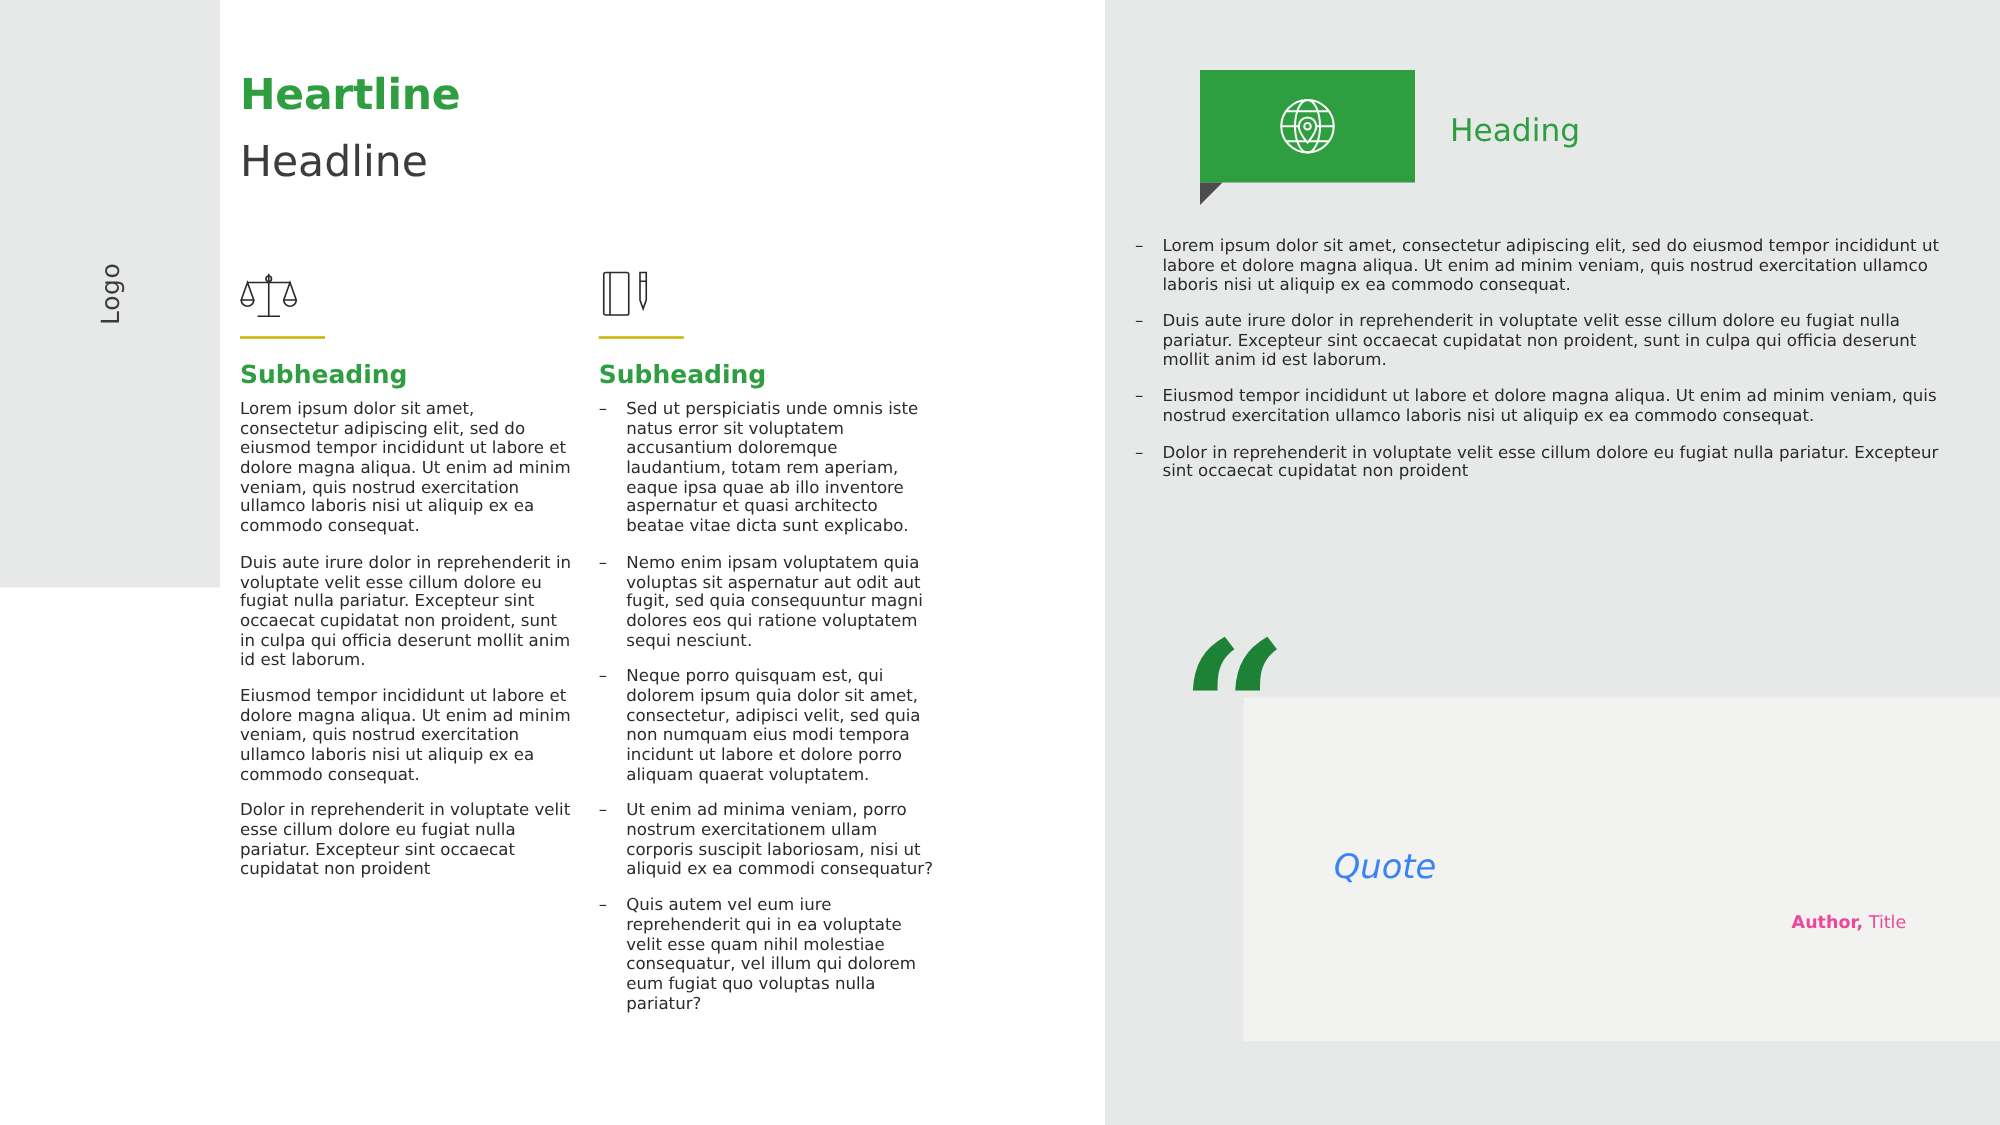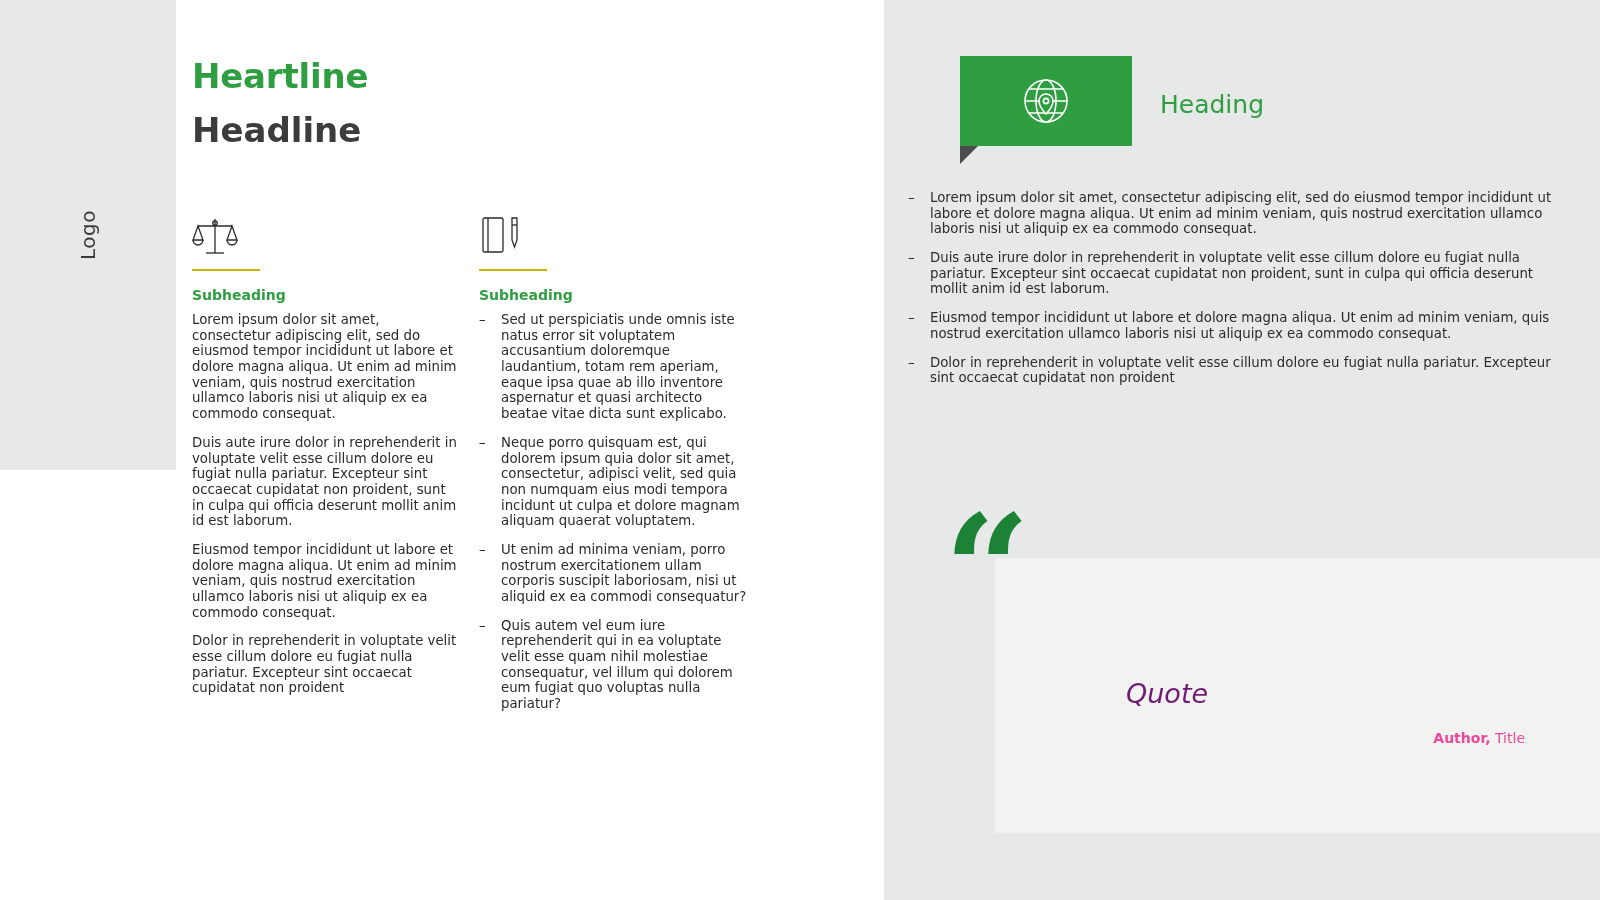--- a/index.html
+++ b/index.html
@@ -76,21 +76,21 @@
     font-size: 34px;
     font-weight: bold;
     color: #2f9e41;
     letter-spacing: -0.2px;
   }
   .headline {
     position: absolute;
     left: 0;
     top: 110px;
     font-size: 34px;
-    font-weight: bold;
+    font-weight: normal;
     color: #3c3c3c;
   }
 
   .col {
     position: absolute;
     top: 215px;
     width: 268px;
   }
   .col-a { left: 0; }
   .col-b { left: 287px; }
@@ -99,21 +99,21 @@
     height: 44px;
     margin-bottom: 10px;
   }
   .rule {
     width: 68px;
     height: 2px;
     background: #c8b400;
     margin: 8px 0 16px 0;
   }
   .subheading {
-    font-size: 14px;
+    font-size: 20px;
     font-weight: bold;
     color: #2f9e41;
     margin-bottom: 9px;
   }
   .para {
     font-size: 13.3px;
     line-height: 1.18;
     color: #2b2b2b;
     margin: 0 0 13px 0;
   }
@@ -197,25 +197,25 @@
     top: 515px;
     font-family: "DejaVu Serif", "Liberation Serif", serif;
     font-size: 150px;
     line-height: 0.72;
     font-weight: bold;
     color: #1e8236;
     letter-spacing: 4px;
   }
   .quote-text {
     position: absolute;
-    left: 1126px;
+    left: 1067px;
     top: 678px;
     font-size: 27px;
     font-style: italic;
-    color: #701a75;
+    color: #3b82f6;
   }
   .quote-attr {
     position: absolute;
     left: 1075px;
     top: 730px;
     width: 450px;
     text-align: right;
     font-size: 14px;
     color: #ec4899;
   }
@@ -265,22 +265,22 @@
           <rect x="4" y="3" width="20" height="34" rx="1.5"></rect>
           <line x1="9" y1="3" x2="9" y2="37"></line>
           <path d="M33 3 l5 0 0 22 -2.5 7 -2.5 -7 z"></path>
           <line x1="33" y1="10" x2="38" y2="10"></line>
         </svg>
       </div>
       <div class="rule"></div>
       <div class="subheading">Subheading</div>
       <ul class="dashlist">
         <li><span class="dash">–</span><span>Sed ut perspiciatis unde omnis iste natus error sit voluptatem accusantium doloremque laudantium, totam rem aperiam, eaque ipsa quae ab illo inventore aspernatur et quasi architecto beatae vitae dicta sunt explicabo.</span></li>
-        <li><span class="dash">–</span></li>
-        <li><span class="dash">–</span><span>Neque porro quisquam est, qui dolorem ipsum quia dolor sit amet, consectetur, adipisci velit, sed quia non numquam eius modi tempora incidunt ut culpa et dolore magnam aliquam quaerat voluptatem.</span></li>
+        <li><span class="dash">–</span><span>Nemo enim ipsam voluptatem quia voluptas sit aspernatur aut odit aut fugit, sed quia consequuntur magni dolores eos qui ratione voluptatem sequi nesciunt.</span></li>
+        <li><span class="dash">–</span><span>Neque porro quisquam est, qui dolorem ipsum quia dolor sit amet, consectetur, adipisci velit, sed quia non numquam eius modi tempora incidunt ut labore et dolore porro aliquam quaerat voluptatem.</span></li>
         <li><span class="dash">–</span><span>Ut enim ad minima veniam, porro nostrum exercitationem ullam corporis suscipit laboriosam, nisi ut aliquid ex ea commodi consequatur?</span></li>
         <li><span class="dash">–</span><span>Quis autem vel eum iure reprehenderit qui in ea voluptate velit esse quam nihil molestiae consequatur, vel illum qui dolorem eum fugiat quo voluptas nulla pariatur?</span></li>
       </ul>
     </div>
   </div>
 
   <div class="flag">
     <svg width="62" height="62" viewBox="0 0 62 62" fill="none" stroke="#ffffff" stroke-width="1.6">
       <circle cx="31" cy="31" r="21"></circle>
       <ellipse cx="31" cy="31" rx="10" ry="21"></ellipse>

